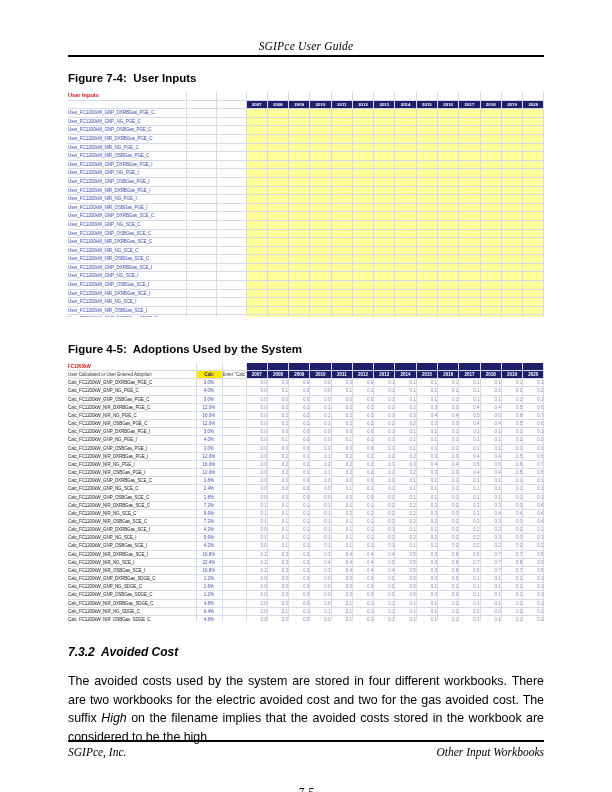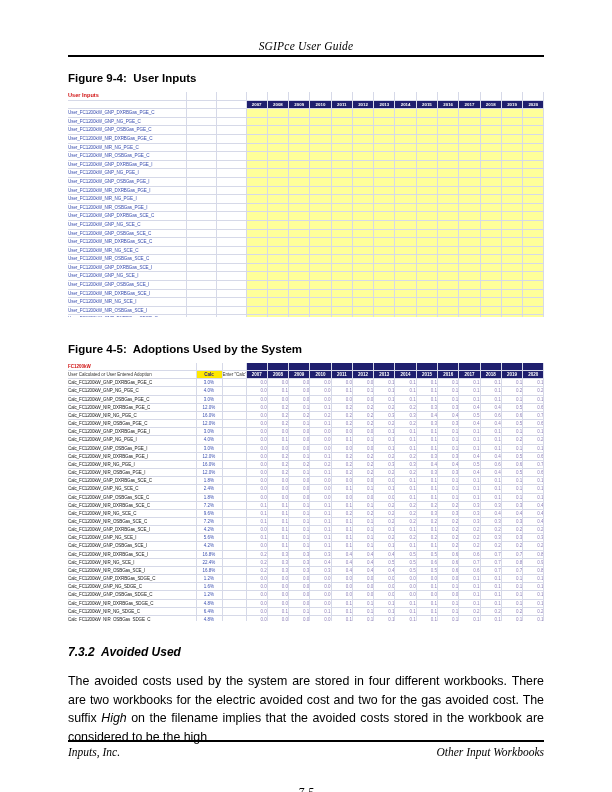--- a/index.html
+++ b/index.html
@@ -92,21 +92,21 @@
 </head>
 <body>
 
 <div class="page">
 
   <div class="hdr">
     <span class="hdr-title">SGIPce User Guide</span>
   </div>
   <div class="hdr-rule"></div>
 
-  <div class="fig-cap" id="cap74">Figure 9-4:  User Inputs</div>
+  <div class="fig-cap" id="cap74">Figure 7-4:  User Inputs</div>
 
   <div class="sheet" id="sheet74">
     <table>
       <colgroup>
           <col style="width: 118px;">
           <col style="width: 30px;">
           <col style="width: 30px;">
           <col style="width: 21.2857px;">
           <col style="width: 21.2857px;">
           <col style="width: 21.2857px;">
@@ -1269,24 +1269,24 @@
             <td class="t75-val">0.1</td>
             <td class="t75-val">0.1</td>
             <td class="t75-val">0.1</td>
             <td class="t75-val">0.1</td>
             <td class="t75-val">0.1</td>
           </tr>
         </tbody>
     </table>
   </div>
 
-  <div class="sec-head">7.3.2  Avoided Used</div>
+  <div class="sec-head">7.3.2  Avoided Cost</div>
 
   <div class="body-par"><span>The avoided costs used by the system are stored in four different workbooks.  There are two workbooks for the electric avoided cost and two for the gas avoided cost.  The suffix </span><i>High</i><span> on the filename implies that the avoided costs stored in the workbook are considered to be the high</span></div>
 
   <div class="ftr-rule"></div>
   <div class="ftr">
-    <span class="ftr-l">Inputs, Inc.</span>
+    <span class="ftr-l">SGIPce, Inc.</span>
     <span class="ftr-c">7-5</span>
     <span class="ftr-r">Other Input Workbooks</span>
   </div>
 
 </div>
 
 </body></html>

